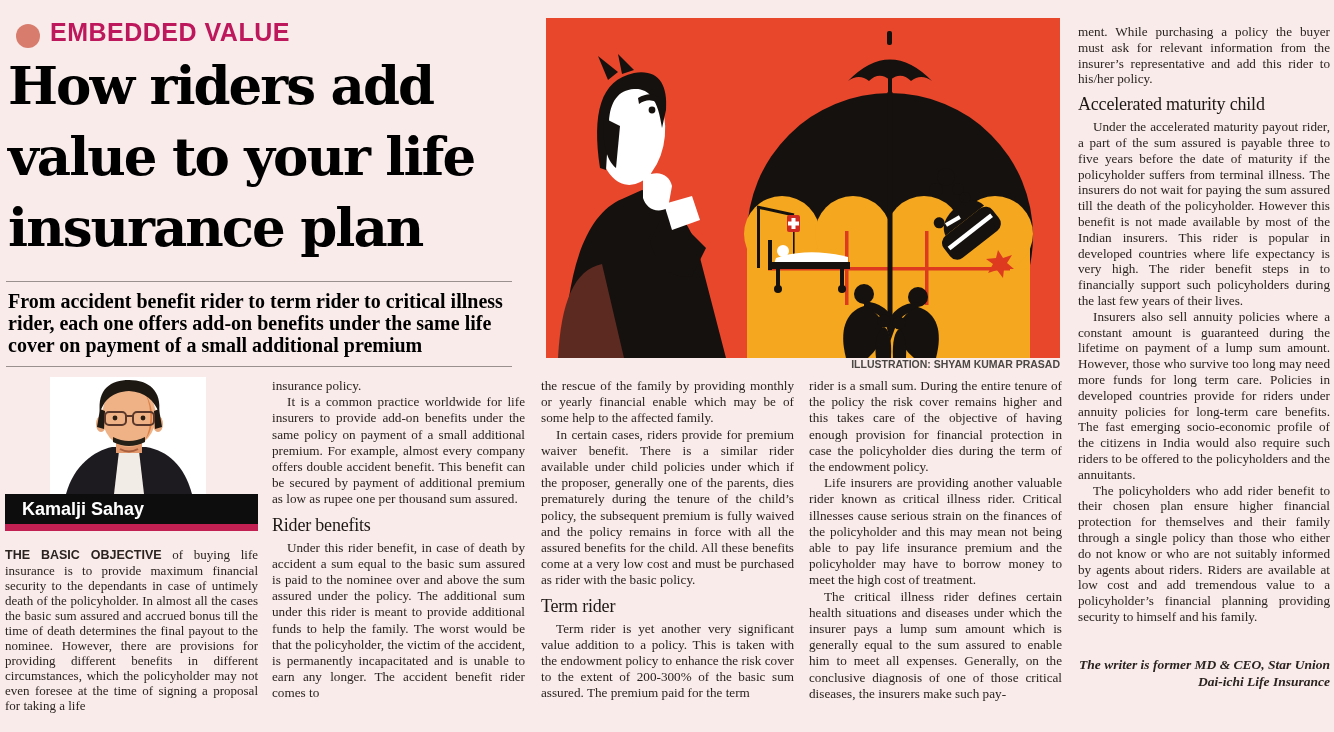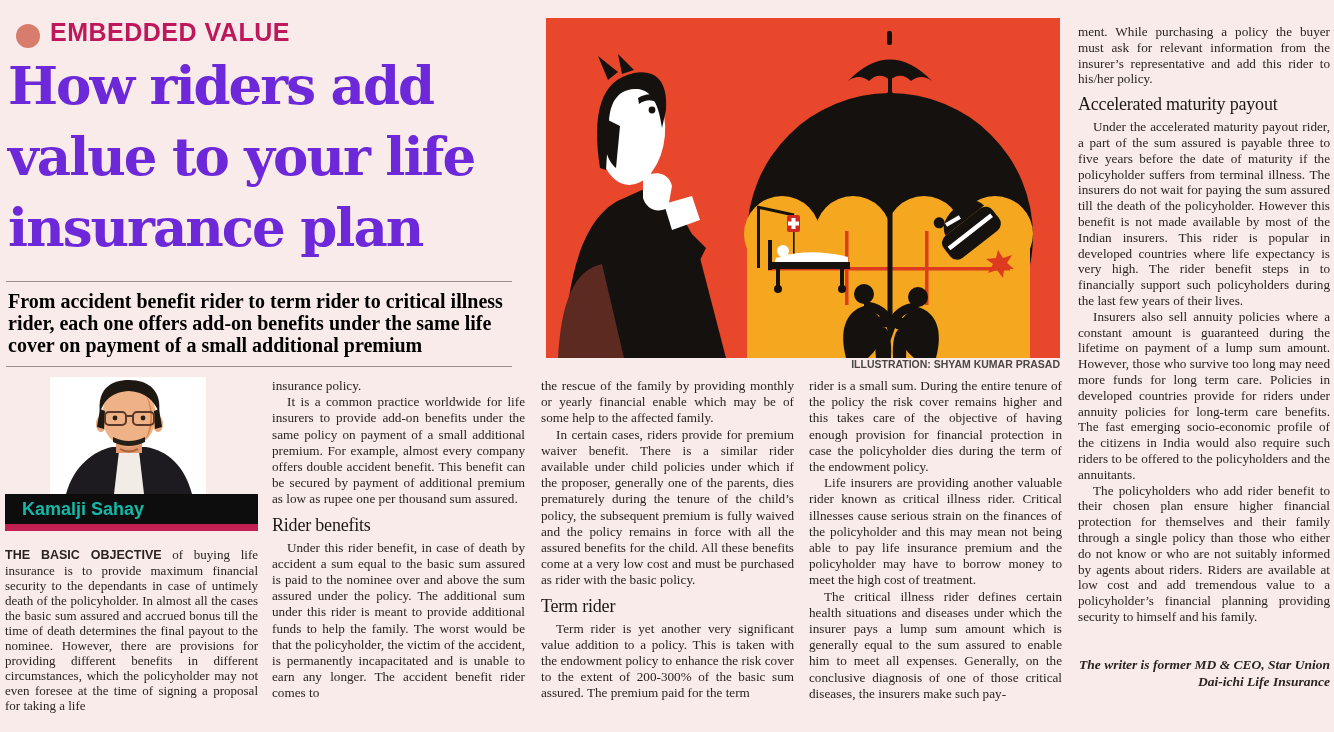--- a/index.html
+++ b/index.html
@@ -5,27 +5,27 @@
   html,body{margin:0;padding:0;}
   #page{position:relative;width:1334px;height:732px;background:#f8ebe9;overflow:hidden;
         font-family:"Liberation Serif",serif;color:#2a231f;}
   .abs{position:absolute;}
   
   .kicker-dot{left:16px;top:24px;width:24px;height:24px;border-radius:50%;background:#d87d6e;}
   .kicker-text{left:50px;top:18px;font-family:"Liberation Sans",sans-serif;font-weight:bold;
         font-size:25px;letter-spacing:.5px;color:#be185d;}
   
   .headline{left:8px;top:50px;width:522px;font-family:"DejaVu Serif",serif;font-weight:700;
-        font-size:53px;line-height:71px;letter-spacing:-2px;color:#6d28d9;}
+        font-size:53px;line-height:71px;letter-spacing:-2px;color:#000000;}
   .rule{left:6px;width:506px;height:1px;background:#9a908d;}
   .rule1{top:281px;} .rule2{top:366px;}
   .standfirst{left:8px;top:290px;width:505px;font-weight:bold;font-size:20px;line-height:22px;color:#000000;}
   
   .photo{left:50px;top:377px;width:156px;height:117px;background:#ffffff;}
-  .caption-bar{left:5px;top:494px;width:253px;height:30px;background:#0e0d0d;color:#14b8a6;
+  .caption-bar{left:5px;top:494px;width:253px;height:30px;background:#0e0d0d;color:#ffffff;
         font-family:"Liberation Sans",sans-serif;font-weight:bold;font-size:18px;line-height:30px;
         padding-left:17px;box-sizing:border-box;}
   .caption-strip{left:5px;top:524px;width:253px;height:7px;background:#c22052;}
   
   .col{position:absolute;width:253px;text-align:justify;font-size:13.2px;line-height:16.2px;overflow:hidden;}
   .col p{margin:0;}
   .ind{text-indent:15px;}
   .col1{left:5px;top:547px;height:180px;font-size:13px;line-height:15px;}
   .col2{left:272px;top:378px;height:350px;}
   .col3{left:541px;top:378px;height:350px;}
@@ -185,20 +185,20 @@
   </div>
 
   <div class="col col4">
     <p>rider is a small sum. During the entire tenure of the policy the risk cover remains higher and this takes care of the objective of having enough provision for financial protection in case the policyholder dies during the term of the endowment policy.</p>
     <p class="ind">Life insurers are providing another valuable rider known as critical illness rider. Critical illnesses cause serious strain on the finances of the policyholder and this may mean not being able to pay life insurance premium and the policyholder may have to borrow money to meet the high cost of treatment.</p>
     <p class="ind">The critical illness rider defines certain health situations and diseases under which the insurer pays a lump sum amount which is generally equal to the sum assured to enable him to meet all expenses. Generally, on the conclusive diagnosis of one of those critical diseases, the insurers make such pay-</p>
   </div>
 
   <div class="col col5">
     <p>ment. While purchasing a policy the buyer must ask for relevant information from the insurer’s representative and add this rider to his/her policy.</p>
-    <h3 class="colhead">Accelerated maturity payout</h3>
+    <h3 class="colhead">Accelerated maturity child</h3>
     <p class="ind">Under the accelerated maturity payout rider, a part of the sum assured is payable three to five years before the date of maturity if the policyholder suffers from terminal illness. The insurers do not wait for paying the sum assured till the death of the policyholder. However this benefit is not made available by most of the Indian insurers. This rider is popular in developed countries where life expectancy is very high. The rider benefit steps in to financially support such policyholders during the last few years of their lives.</p>
     <p class="ind">Insurers also sell annuity policies where a constant amount is guaranteed during the lifetime on payment of a lump sum amount. However, those who survive too long may need more funds for long term care. Policies in developed countries provide for riders under annuity policies for long-term care benefits. The fast emerging socio-economic profile of the citizens in India would also require such riders to be offered to the policyholders and the annuitants.</p>
     <p class="ind">The policyholders who add rider benefit to their chosen plan ensure higher financial protection for themselves and their family through a single policy than those who either do not know or who are not suitably informed by agents about riders. Riders are available at low cost and add tremendous value to a policyholder’s financial planning providing security to himself and his family.</p>
     <div class="writer-credit">The writer is former MD &amp; CEO, Star Union Dai-ichi Life Insurance</div>
   </div>
 
 </div>
 
 </body></html>

